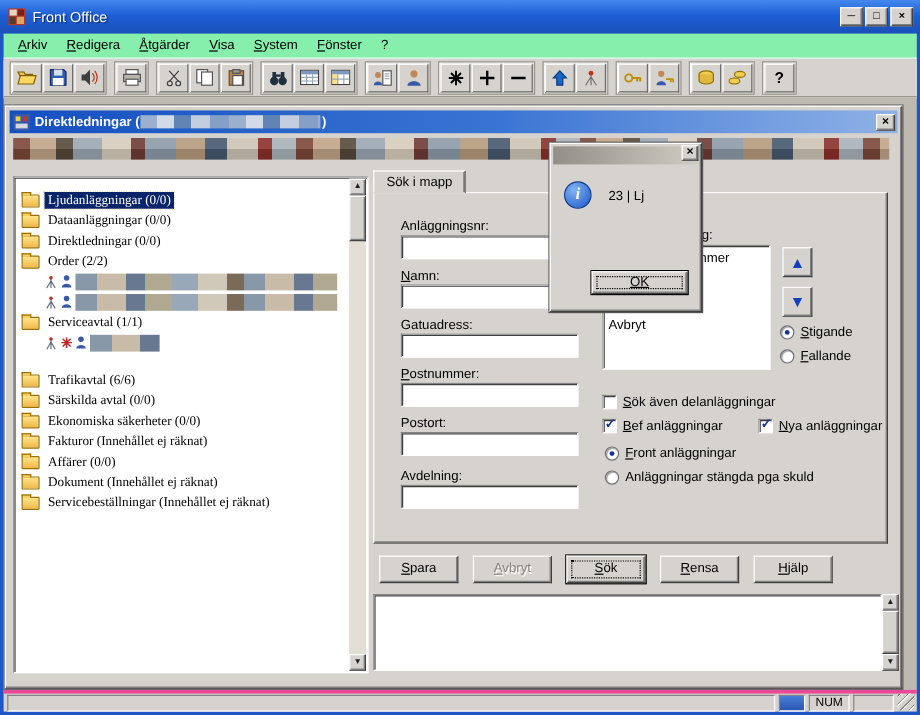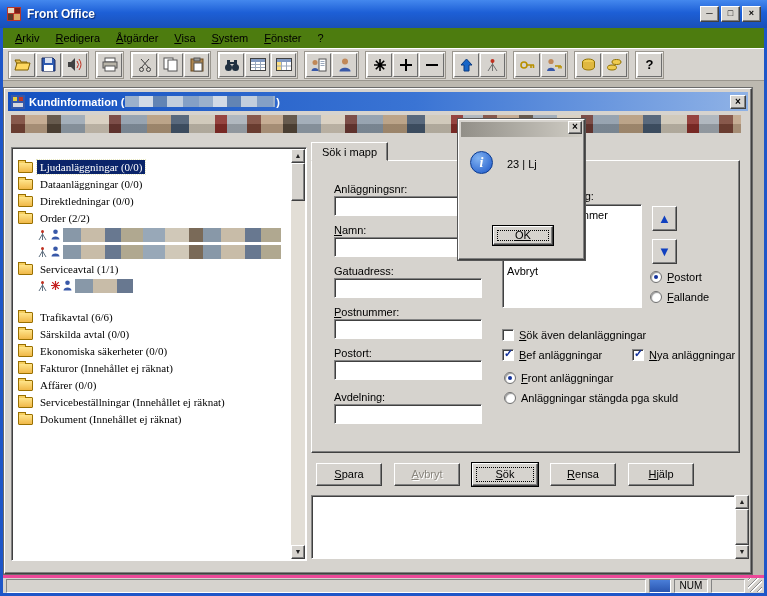--- a/index.html
+++ b/index.html
@@ -10,32 +10,32 @@
     font-family:"Liberation Sans",sans-serif;font-size:11px;color:#000;
     overflow:hidden;
   }
   
   .titlebar{
     position:absolute;left:0;top:0;width:767px;height:28px;
     background:linear-gradient(180deg,#4488ee 0%,#1d5fd6 45%,#1a50b8 100%);
     display:flex;align-items:center;padding:0 6px;
   }
   .app-icon{width:16px;height:16px;margin-right:5px;flex:0 0 auto;}
-  .title-text{color:#fff;font-weight:bold;font-size:12px;text-shadow:1px 1px 1px #0a2a70;flex:1;}
+  .title-text{color:#fff;font-weight:normal;font-size:12px;text-shadow:1px 1px 1px #0a2a70;flex:1;}
   .win-btn{
     width:19px;height:16px;margin-left:2px;background:#d6d3ce;
     border:1px solid;border-color:#fff #404040 #404040 #fff;
     box-shadow:inset -1px -1px 0 #808080;
     font-size:9px;font-weight:bold;line-height:13px;text-align:center;color:#000;
     display:inline-block;cursor:default;
   }
   
   .menubar{
     position:absolute;left:3px;top:28px;width:761px;height:21px;
-    background:#4d7c0f;display:flex;align-items:center;padding-left:4px;
+    background:#86efac;display:flex;align-items:center;padding-left:4px;
     border-bottom:1px solid #fff;
   }
   .menu-item{padding:3px 8px;display:inline-block;}
   .u-first{display:inline-block;}
   .u-first::first-letter{text-decoration:underline;}
   
   .toolbar{
     position:absolute;left:3px;top:49px;width:761px;height:32px;
     background:#d6d3ce;display:flex;align-items:center;padding:0 0 0 5px;
     border-bottom:1px solid #9a968e;box-shadow:0 1px 0 #fff;
@@ -196,21 +196,21 @@
     background:linear-gradient(90deg,#928f88,#cfccc4);
   }
   .dlg-close{position:absolute;right:2px;top:1px;width:14px;height:13px;line-height:10px;}
   .dlg-info{
     position:absolute;left:11px;top:31px;width:23px;height:23px;border-radius:50%;
     background:radial-gradient(circle at 35% 30%,#82b4f2,#1a55c8);
     border:1px solid #0a3a90;color:#fff;text-align:center;line-height:21px;
     font-family:"Liberation Serif",serif;font-style:italic;font-weight:bold;font-size:14px;
   }
   .dlg-msg{position:absolute;left:48px;top:38px;white-space:nowrap;}
-  .dlg-ok{left:34px;top:106px;width:60px;height:19px;line-height:17px;text-decoration:underline;}
+  .dlg-ok{left:34px;top:106px;width:80px;height:19px;line-height:17px;text-decoration:underline;}
   
   .statusbar{
     position:absolute;left:3px;bottom:3px;width:761px;height:18px;background:#d6d3ce;
     border-top:3px solid #ec4899;display:flex;align-items:center;gap:3px;padding:2px 2px 1px 3px;
   }
   .sb-panel{
     height:14px;border:1px solid;border-color:#848484 #fff #fff #848484;
     font-size:10px;text-align:center;line-height:12px;
   }
   .sb-main{flex:1;}
@@ -421,21 +421,21 @@
 
     <div class="child-title">
       <span class="child-icon">
         <svg width="14" height="14" viewBox="0 0 14 14">
             <rect x="0" y="0" width="14" height="14" fill="#3858a8"></rect>
             <rect x="2" y="2" width="4" height="4" fill="#e8d040"></rect>
             <rect x="8" y="2" width="4" height="4" fill="#c03828"></rect>
             <rect x="2" y="8" width="10" height="4" fill="#d8d8e0"></rect>
           </svg>
       </span>
-      <span class="t">Kundinformation (</span>
+      <span class="t">Direktledningar (</span>
       <span class="title-mosaic mosaic"></span>
       <span class="t">)</span>
     </div>
     <span class="small-btn child-close">×</span>
 
     <div class="strip mosaic"></div>
 
     <div class="tree-panel">
       <div class="tree-list">
         <div class="trow selected">
@@ -513,25 +513,25 @@
         <div class="trow">
           <span class="folder-ic"></span>
           <span class="tlabel">Fakturor (Innehållet ej räknat)</span>
         </div>
         <div class="trow">
           <span class="folder-ic"></span>
           <span class="tlabel">Affärer (0/0)</span>
         </div>
         <div class="trow">
           <span class="folder-ic"></span>
+          <span class="tlabel">Dokument (Innehållet ej räknat)</span>
+        </div>
+        <div class="trow">
+          <span class="folder-ic"></span>
           <span class="tlabel">Servicebeställningar (Innehållet ej räknat)</span>
-        </div>
-        <div class="trow">
-          <span class="folder-ic"></span>
-          <span class="tlabel">Dokument (Innehållet ej räknat)</span>
         </div>
       </div>
       <div class="sb sb-v tree-sb">
         <span class="sb-btn" style="top:0">▲</span>
         <span class="sb-thumb" style="top:14px;height:38px"></span>
         <span class="sb-btn" style="bottom:0">▼</span>
       </div>
     </div>
 
     <div class="tab">
@@ -562,21 +562,21 @@
         <span class="lb-item" style="top:4px">Anläggningsnummer</span>
         <span class="lb-item" style="top:60px">Avbryt</span>
       </div>
       <span class="sort-btn" style="left:340px;top:45px">▲</span>
       <span class="sort-btn" style="left:340px;top:78px">▼</span>
 
       <span class="rad selected" style="left:338px;top:110px">
         <span class="rad-circ">
             <span class="dot"></span>
           </span>
-        <span class="u-first">Postort</span>
+        <span class="u-first">Stigande</span>
       </span>
       <span class="rad" style="left:338px;top:130px">
         <span class="rad-circ"></span>
         <span class="u-first">Fallande</span>
       </span>
 
       <span class="chk" style="left:190px;top:168px">
         <span class="chk-box"></span>
         <span class="u-first">Sök även delanläggningar</span>
       </span>

